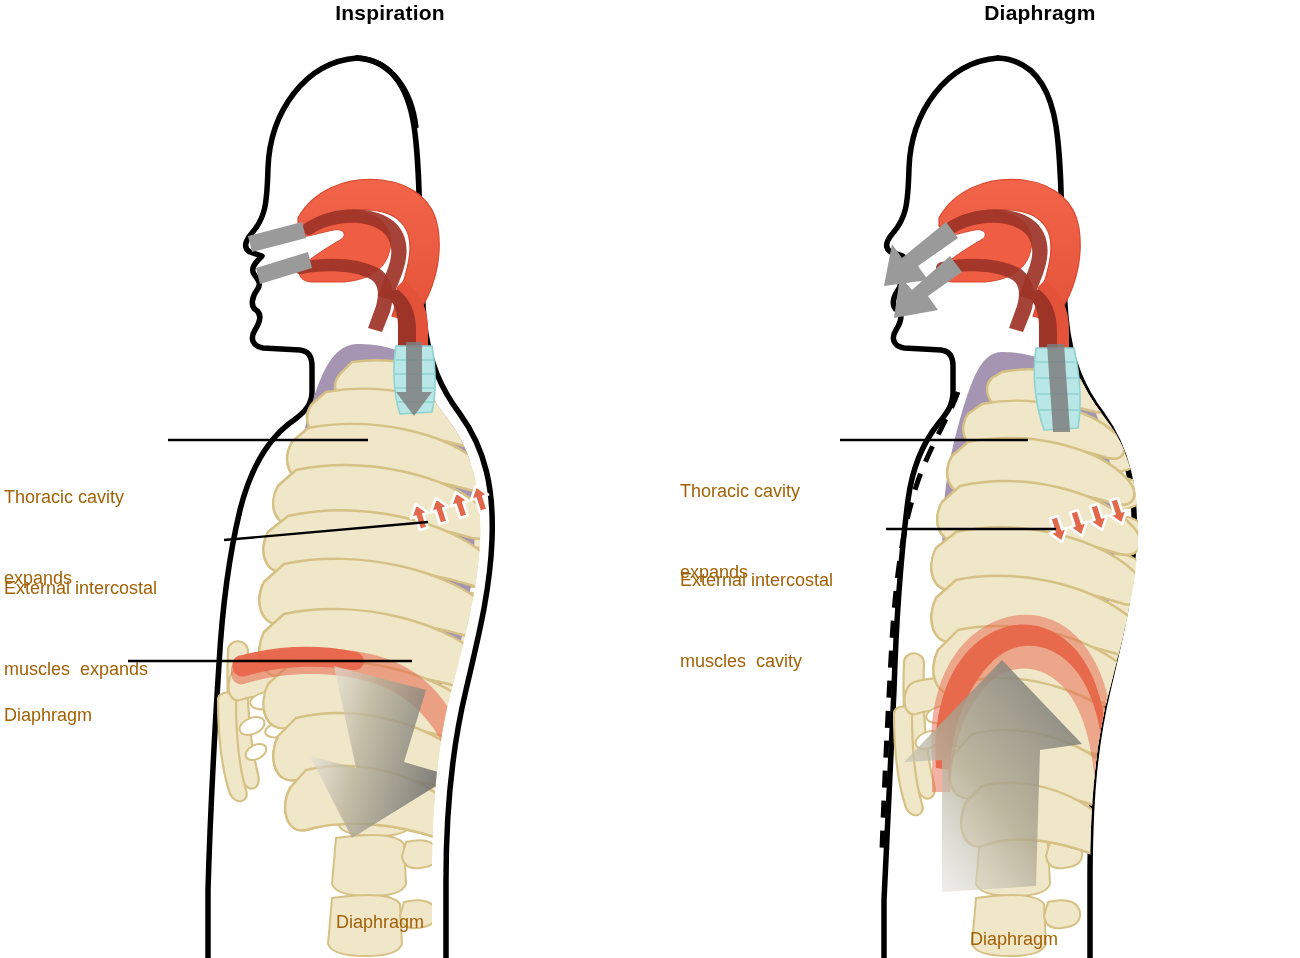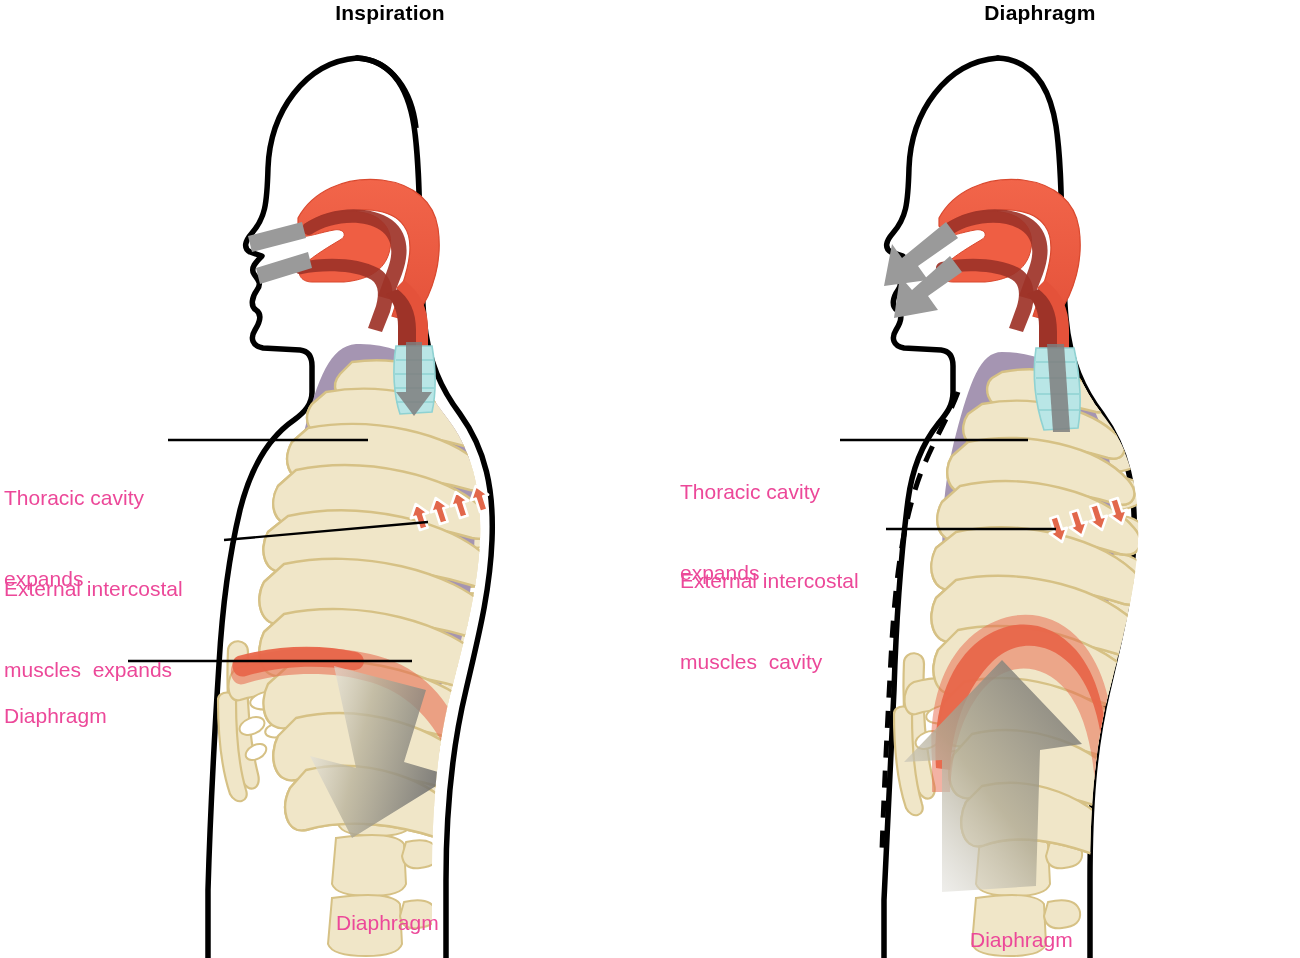--- a/index.html
+++ b/index.html
@@ -38,23 +38,23 @@
     font-weight: bold;
     color: #000000;
     letter-spacing: 0.2px;
     line-height: 26px;
   }
   #panel-inspiration .panel-title { padding-left: 130px; box-sizing: border-box; }
   #panel-expiration .panel-title { padding-left: 130px; box-sizing: border-box; }
 
   .callout {
     position: absolute;
-    font-size: 21px;
+    font-size: 18px;
     line-height: 27px;
-    color: #ec4899;
+    color: #a16207;
     white-space: pre;
   }
   svg.art {
     position: absolute;
     top: 0;
     left: 0;
     width: 650px;
     height: 958px;
     overflow: visible;
   }

